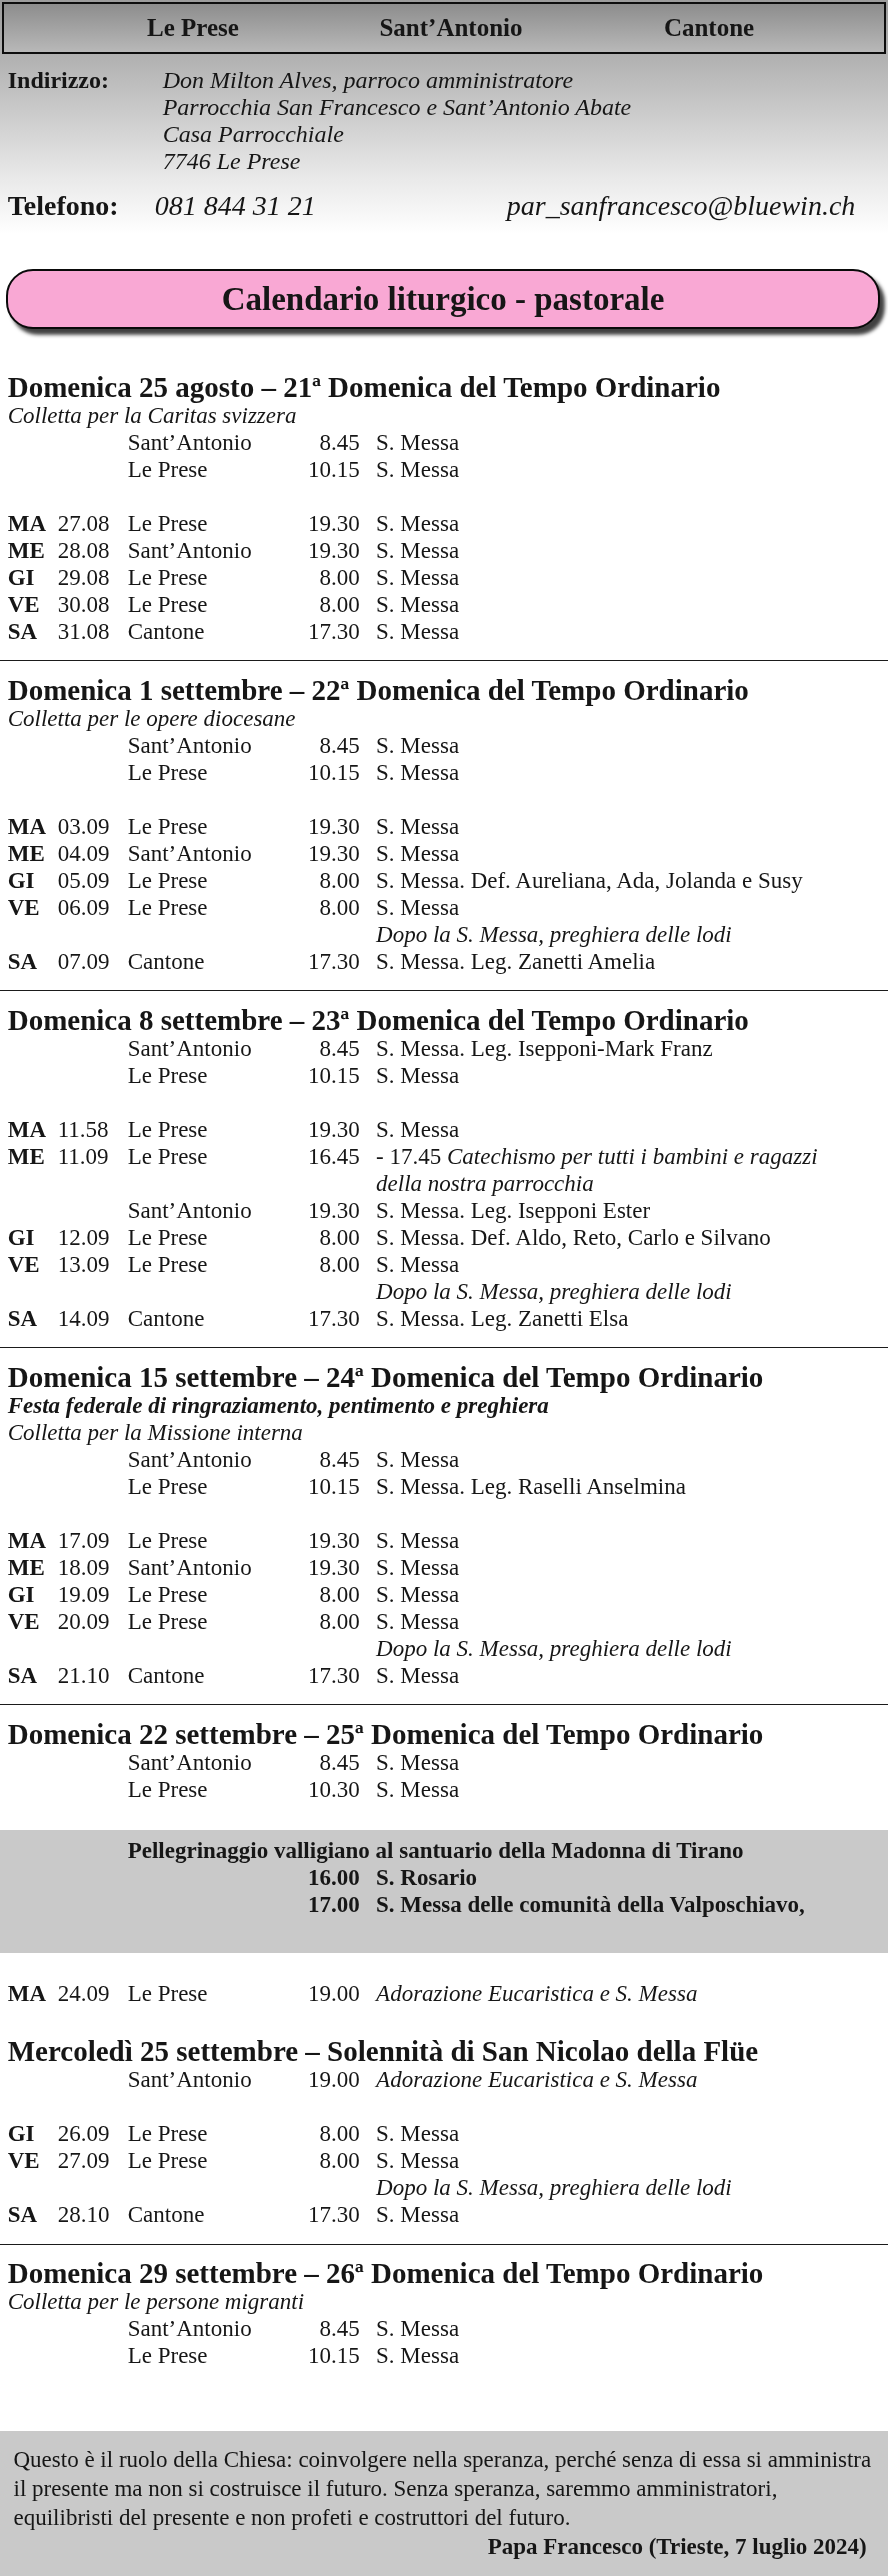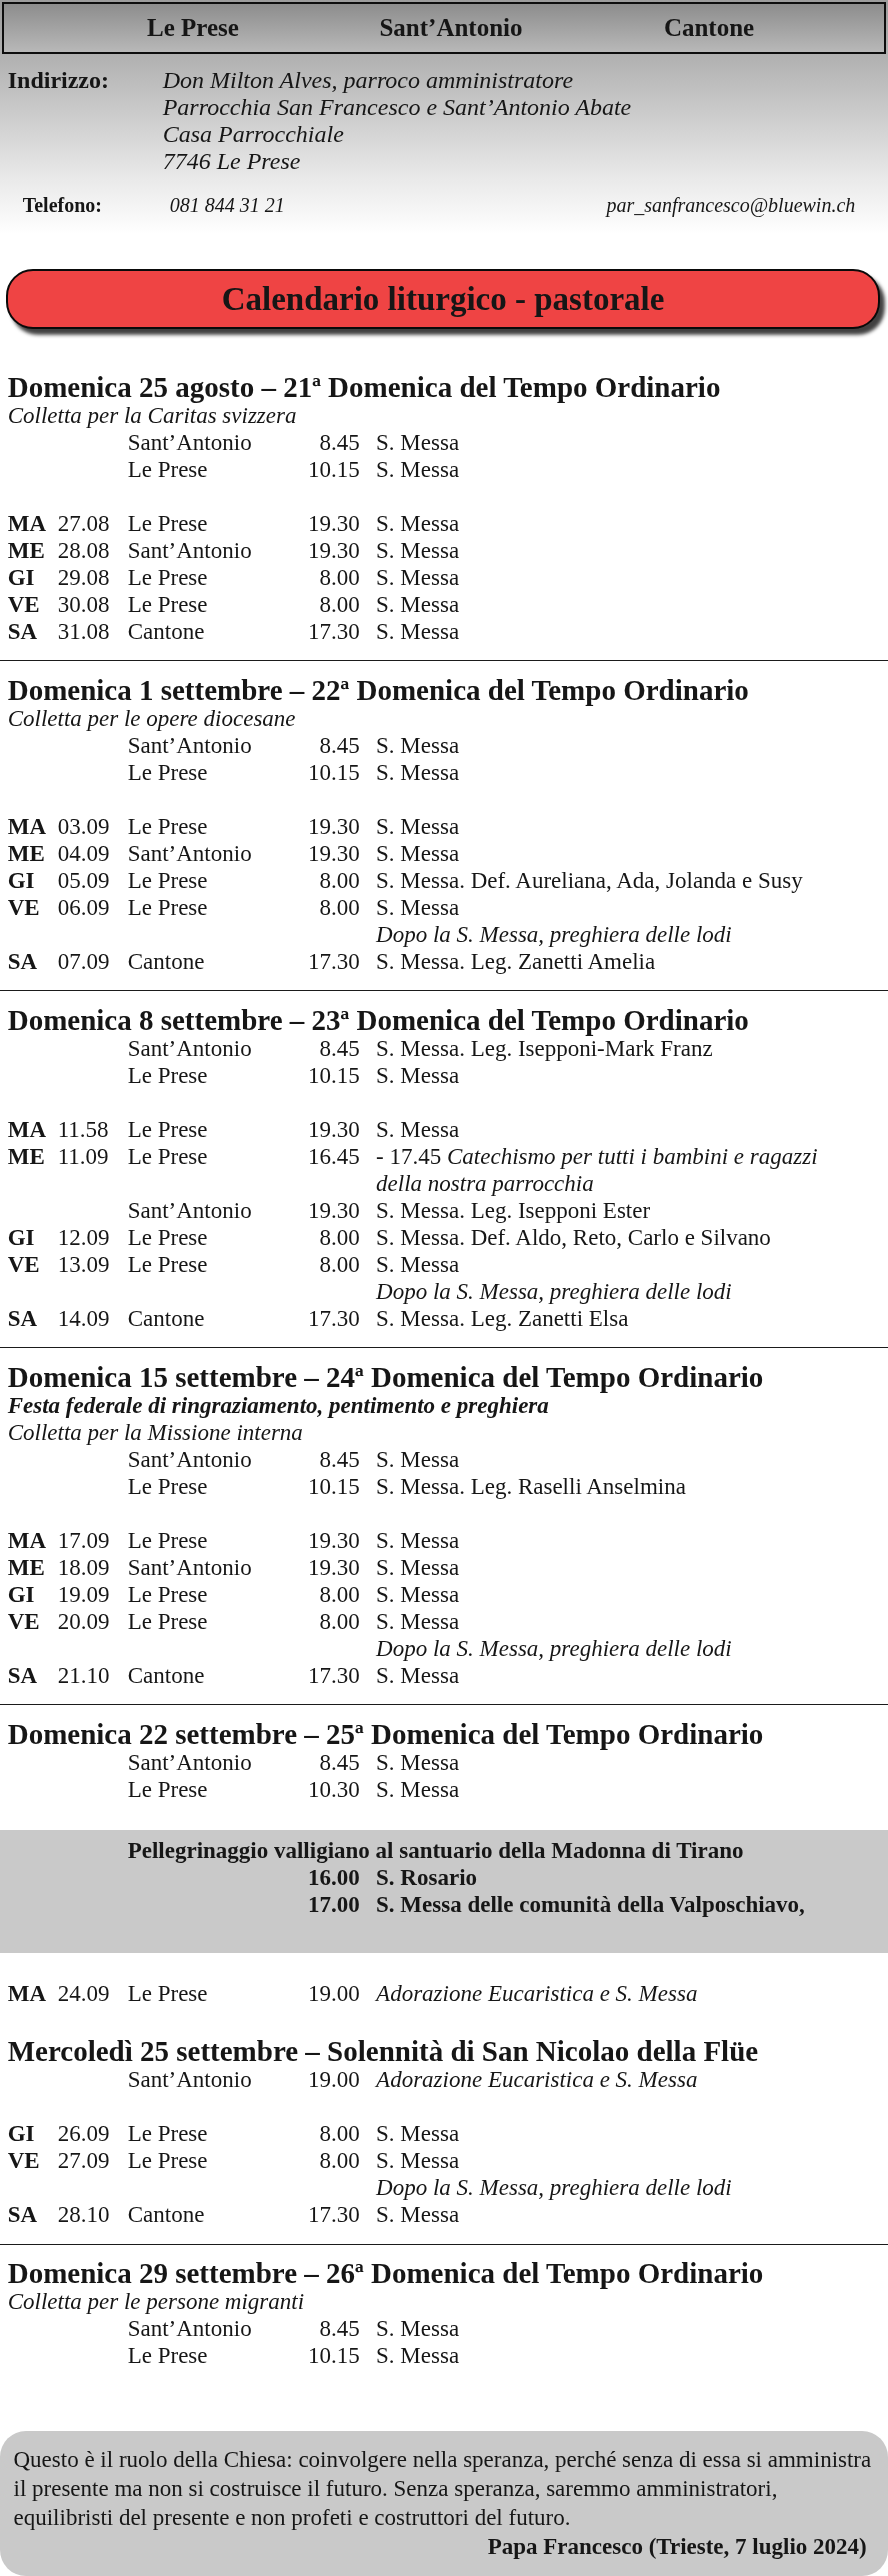--- a/index.html
+++ b/index.html
@@ -18,27 +18,27 @@
   .church-bar{
     display:grid;grid-template-columns:60px 1fr 1fr 1fr 46px;
     margin:1.9px 1.9px 0 1.9px;height:48px;align-items:center;
     background:linear-gradient(180deg,#8d8d8d 0%,#b8b8b8 100%);
     border:2.9px solid #0d0d0d;
   }
   .bar-label{font-weight:bold;font-size:25px;text-align:center;}
   .addr-grid{display:grid;grid-template-columns:147px 1fr;padding:13.5px 7.7px 0 7.7px;font-size:24px;gap:8px;}
   .addr-label{font-weight:bold;}
   .addr-lines div{font-style:italic;line-height:27px;}
-  .phone-row{display:grid;grid-template-columns:147px 1fr auto;padding:16.4px 7.7px 0 7.7px;font-size:20px;margin-left:15px;}
+  .phone-row{display:grid;grid-template-columns:147px 1fr auto;padding:16.4px 7.7px 0 7.7px;font-size:28px;}
   .phone-value{font-style:italic;}
   .email-value{font-style:italic;padding-right:25px;}
   
   .title-box{
     margin:35px 7.7px 0 5.8px;height:56px;border:2.9px solid #0a0a0a;border-radius:27px;
-    background:#ef4444;box-shadow:4.8px 5.8px 3.9px rgba(0,0,0,0.75);
+    background:#f9a8d4;box-shadow:4.8px 5.8px 3.9px rgba(0,0,0,0.75);
     display:flex;align-items:center;justify-content:center;
     font-size:33px;font-weight:bold;
   }
   
   main{margin-top:13.5px;}
   .day-section{margin-top:15.5px;padding-top:13.5px;}
   .day-section.ruled{border-top:1.9px solid #1b1b1b;}
   .sec-heading{font-size:29px;font-weight:bold;line-height:30px;padding:0 7.7px;}
   .sub-line{font-style:italic;padding:0 7.7px;line-height:27px;}
   .sub-line.bold{font-weight:bold;}
@@ -49,21 +49,21 @@
   .c.time{text-align:right;}
   .c.desc{padding-left:16.4px;white-space:nowrap;}
   .it{font-style:italic;}
   .gray-box{background:#c9c9c9;margin:27px 0;padding:7.7px 0;}
   .gray-box .c,.gray-box .box-title{font-weight:bold;}
   .box-title{grid-column:3/6;white-space:nowrap;min-height:27px;}
   .gray-box + .rows.weekday{margin-top:0;}
   
   .quote-box{
     margin-top:auto;background:#c9c9c9;
-    padding:13.5px 15.5px 15.5px 13.5px;line-height:29px;border-radius:26px;
+    padding:13.5px 15.5px 15.5px 13.5px;line-height:29px;
   }
   .quote-attr{font-weight:bold;text-align:right;padding-right:5.8px;}
 </style>
 </head>
 <body>
 
 <div class="page">
 
   <header class="page-header">
     <div class="church-bar">

